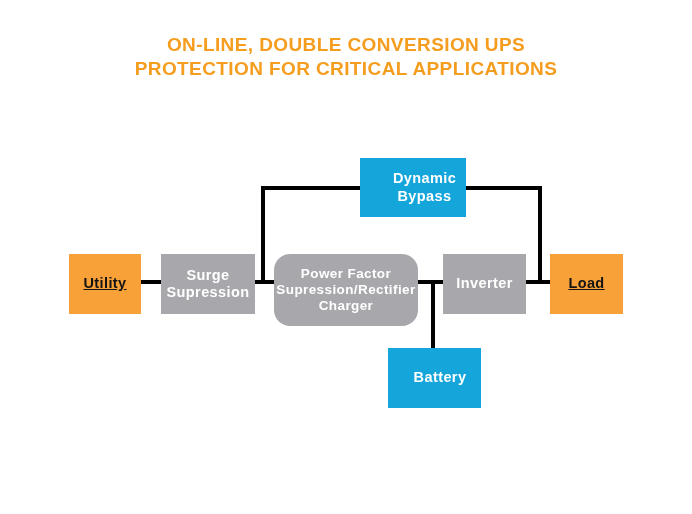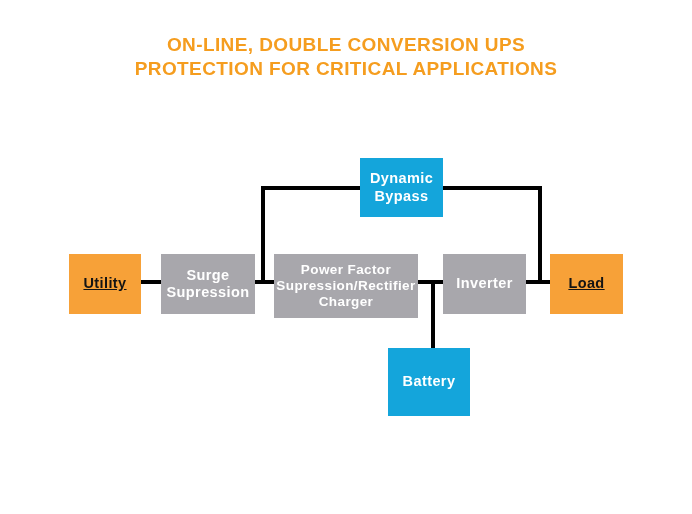--- a/index.html
+++ b/index.html
@@ -73,36 +73,36 @@
 
   <div class="node orange" style="left:69px; top:254px; width:72px; height:60px;">
     <span>Utility</span>
   </div>
 
   <div class="node gray" style="left:161px; top:254px; width:94px; height:60px;justify-content:center;">
     <span>Surge</span>
     <span>Supression</span>
   </div>
 
-  <div class="node gray small-text" style="left:274px; top:254px; width:144px; height:64px;">
+  <div class="node gray small-text" style="left:274px; top:254px; width:144px; height:72px;border-radius:16px;">
     <span>Power Factor</span>
     <span>Supression/Rectifier</span>
     <span>Charger</span>
   </div>
 
   <div class="node gray" style="left:443px; top:254px; width:83px; height:60px;">
     <span>Inverter</span>
   </div>
 
   <div class="node orange" style="left:550px; top:254px; width:73px; height:60px;">
     <span>Load</span>
   </div>
 
-  <div class="node blue" style="left:360px; top:158px; width:83px; height:59px;">
+  <div class="node blue" style="left:360px; top:158px; width:83px; height:59px;padding-left:23px;">
     <span>Dynamic</span>
     <span>Bypass</span>
   </div>
 
-  <div class="node blue" style="left:388px; top:348px; width:82px; height:68px;">
+  <div class="node blue" style="left:388px; top:348px; width:82px; height:60px;padding-left:11px;">
     <span>Battery</span>
   </div>
 
 </div>
 
 </body></html>

